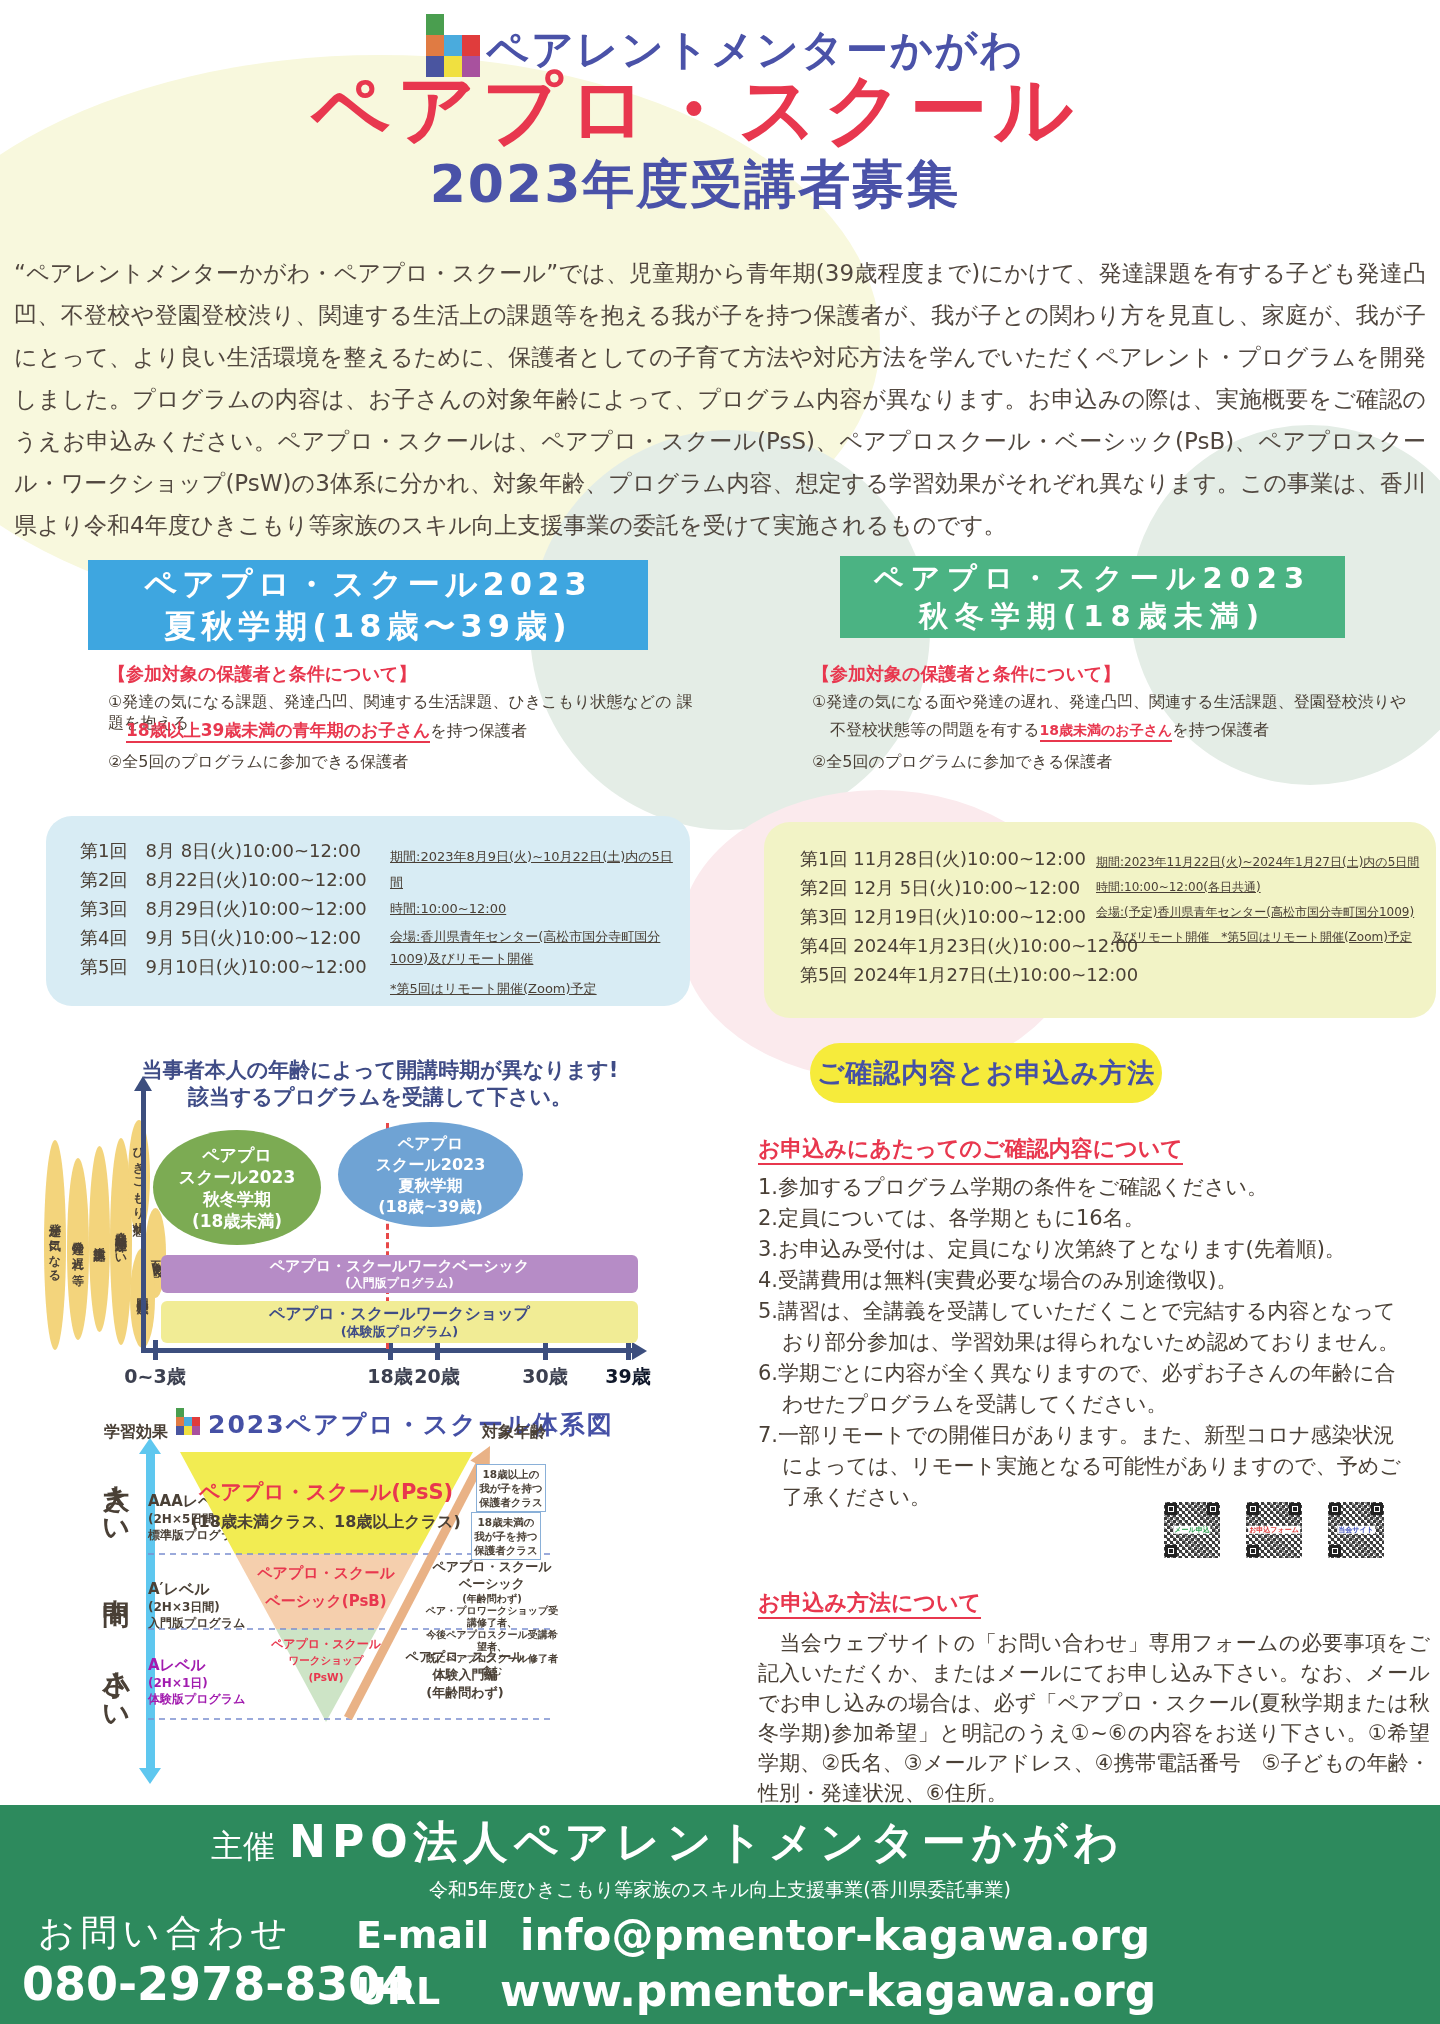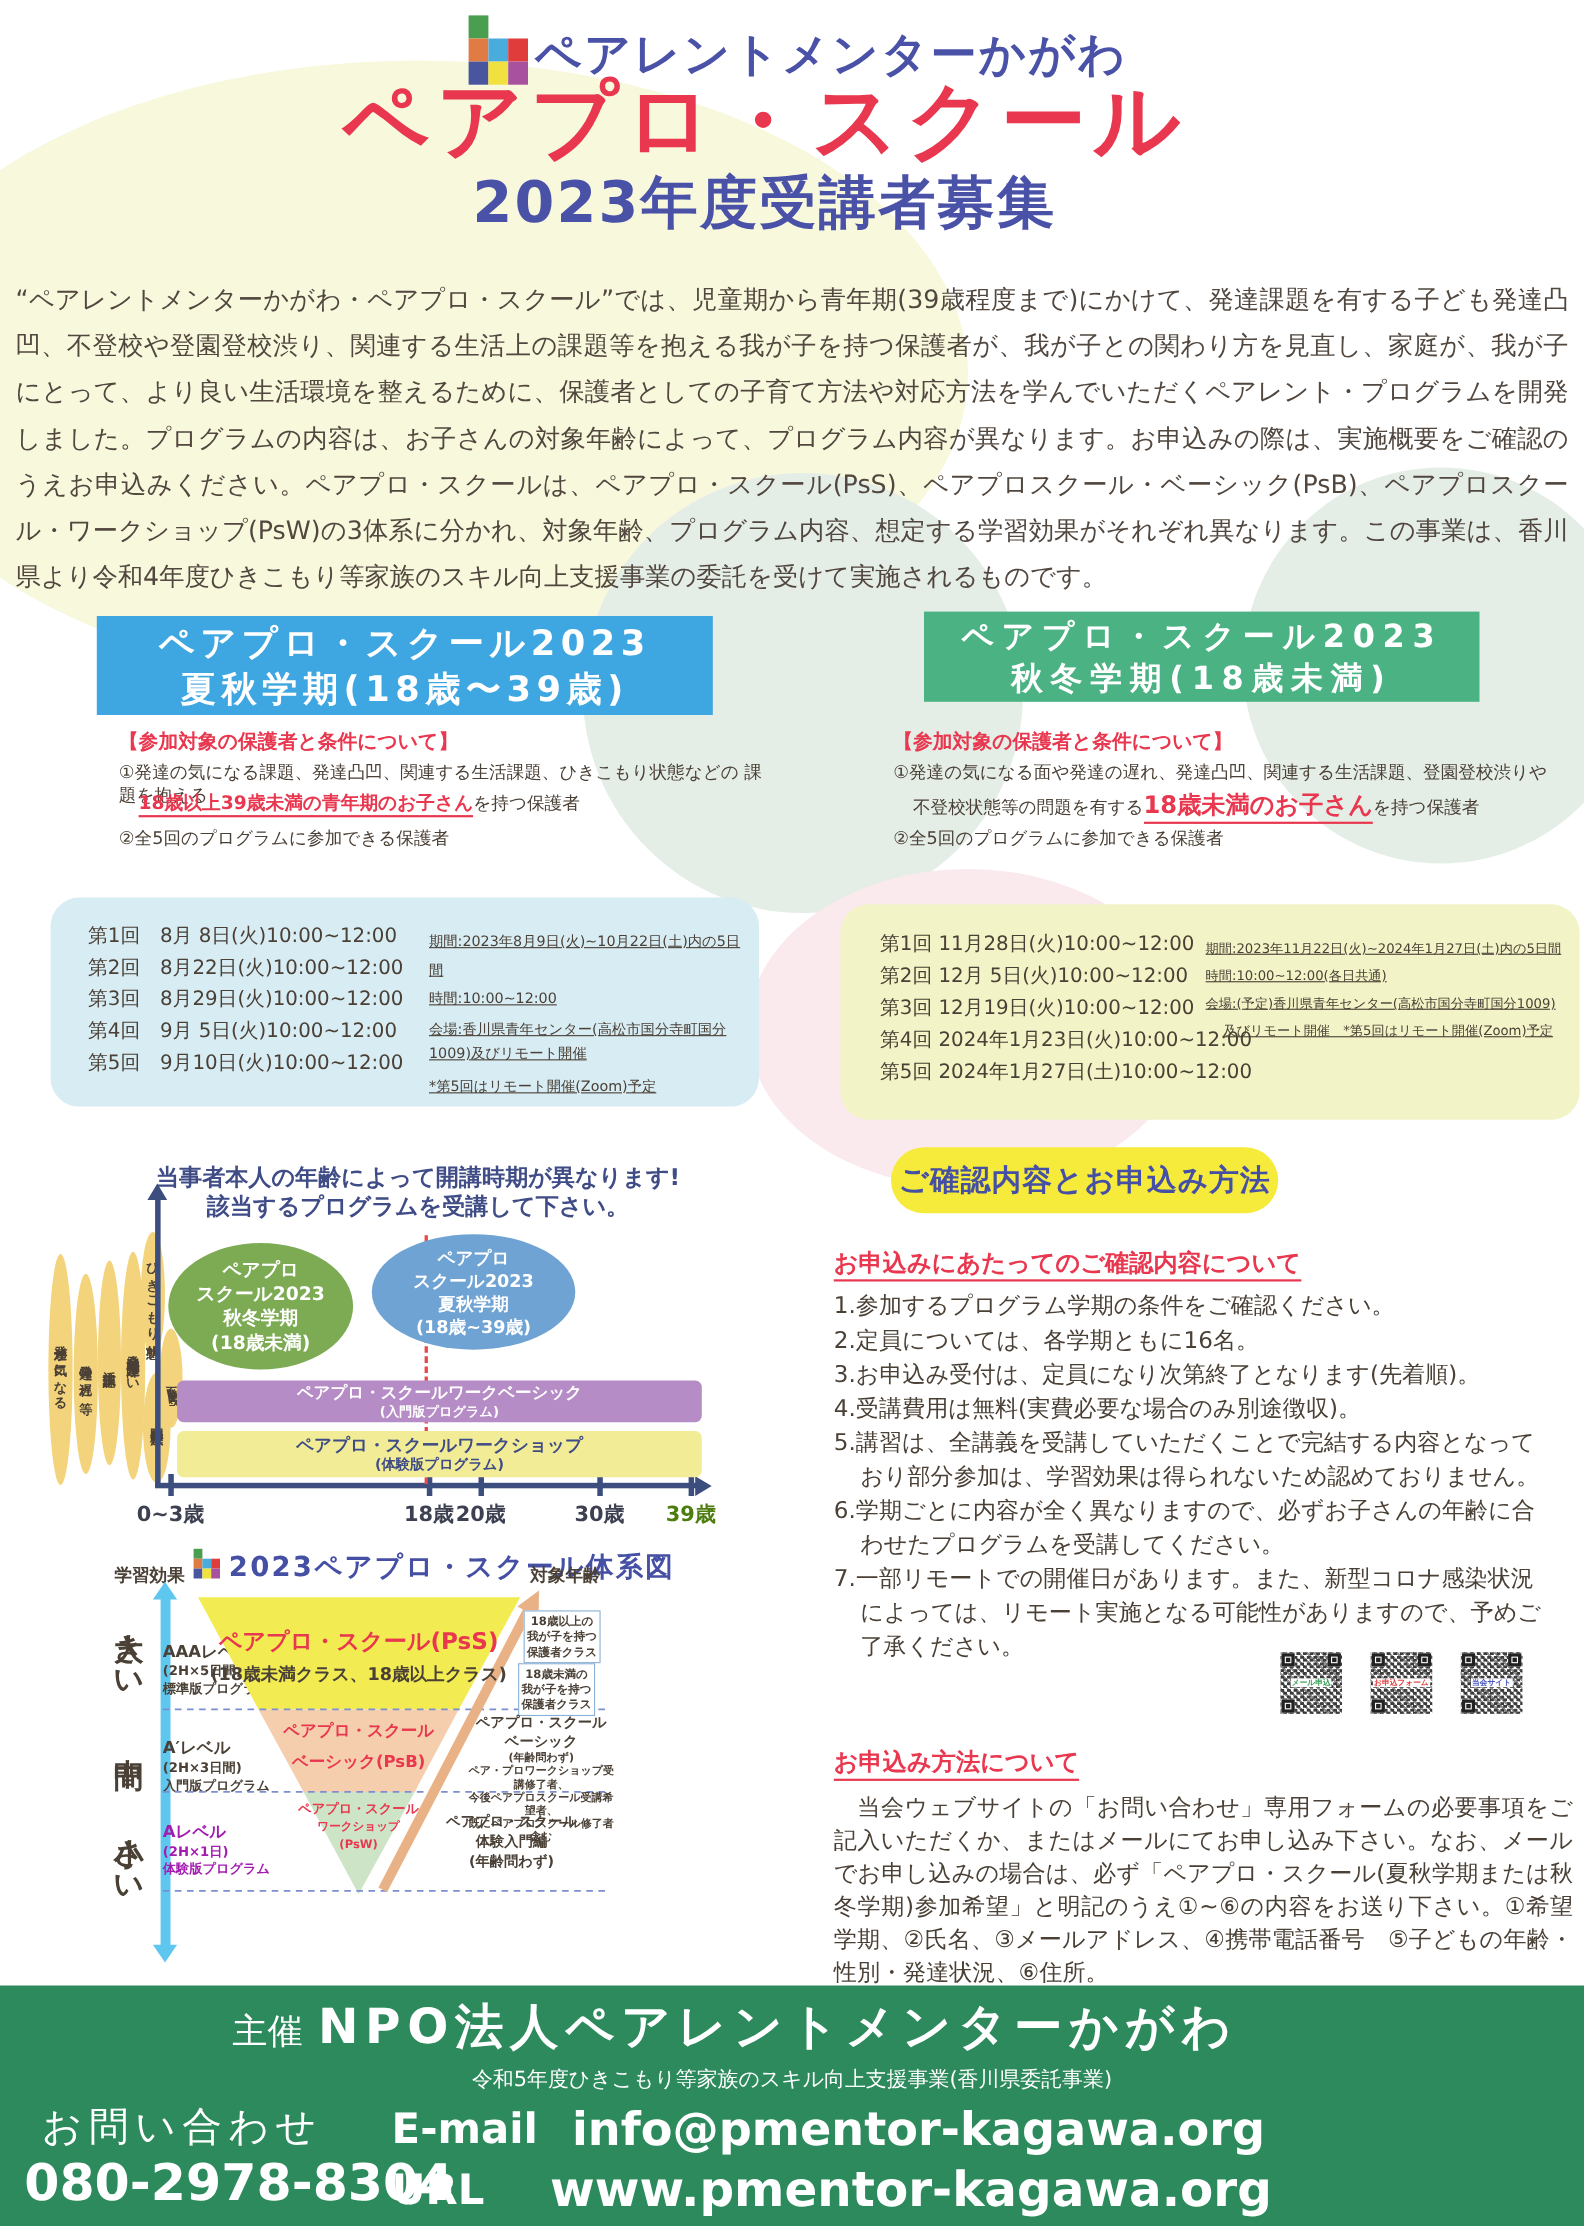--- a/index.html
+++ b/index.html
@@ -89,21 +89,21 @@
     </div>
   </div>
 
   <div class="abs z flexc" style="left:840px;top:556px;width:505px;height:82px;background:#4bb383;flex-direction:column;">
     <div class="b c" style="color:#fff;font-size:29px;letter-spacing:7px;line-height:38px;">ペアプロ・スクール2023</div>
     <div class="b c" style="color:#fff;font-size:29px;letter-spacing:7px;line-height:38px;">秋冬学期(18歳未満)</div>
   </div>
   <div class="abs z b" style="left:812px;top:662px;font-size:18px;color:#e8374e;">【参加対象の保護者と条件について】</div>
   <div class="abs z" style="left:812px;top:692px;width:620px;font-size:16px;color:#4a4036;">①発達の気になる面や発達の遅れ、発達凸凹、関連する生活課題、登園登校渋りや</div>
   <div class="abs z" style="left:830px;top:720px;font-size:16px;color:#4a4036;">
-    <span>不登校状態等の問題を有する</span><span class="red b redline" style="font-size:22px;">18歳未満のお子さん</span><span>を持つ保護者</span>
+    <span>不登校状態等の問題を有する</span><span class="red b redline" style="font-size:14px;">18歳未満のお子さん</span><span>を持つ保護者</span>
   </div>
   <div class="abs z" style="left:812px;top:752px;font-size:16px;color:#4a4036;">②全5回のプログラムに参加できる保護者</div>
 
   <div class="abs z" style="left:764px;top:822px;width:672px;height:196px;background:#f2f3c6;border-radius:26px;">
     <div class="abs" style="left:36px;top:22px;font-size:18px;line-height:29px;color:#4a4036;">
       <div>第1回 11月28日(火)10:00~12:00</div>
       <div>第2回 12月 5日(火)10:00~12:00</div>
       <div>第3回 12月19日(火)10:00~12:00</div>
       <div>第4回 2024年1月23日(火)10:00~12:00</div>
       <div>第5回 2024年1月27日(土)10:00~12:00</div>
@@ -150,21 +150,21 @@
     <div class="abs" style="left:123px;top:290px;width:5px;height:20px;background:#3c4e7e;"></div>
     <div class="abs" style="left:358px;top:290px;width:5px;height:20px;background:#3c4e7e;"></div>
     <div class="abs" style="left:405px;top:290px;width:5px;height:20px;background:#3c4e7e;"></div>
     <div class="abs" style="left:513px;top:290px;width:5px;height:20px;background:#3c4e7e;"></div>
     <div class="abs" style="left:596px;top:290px;width:5px;height:20px;background:#3c4e7e;"></div>
 
     <div class="abs b c" style="left:85px;top:314px;width:80px;font-size:19px;color:#3c4050;">0~3歳</div>
     <div class="abs b c" style="left:330px;top:314px;width:60px;font-size:19px;color:#3c4050;">18歳</div>
     <div class="abs b c" style="left:377px;top:314px;width:60px;font-size:19px;color:#3c4050;">20歳</div>
     <div class="abs b c" style="left:485px;top:314px;width:60px;font-size:19px;color:#3c4050;">30歳</div>
-    <div class="abs b c" style="left:568px;top:314px;width:60px;font-size:19px;color:#4d7c0f;">39歳</div>
+    <div class="abs b c" style="left:568px;top:314px;width:60px;font-size:19px;color:#0f172a;">39歳</div>
 
     <div class="abs" style="left:356px;top:73px;height:226px;border-left:3px dashed #e84848;"></div>
 
     <div class="abs flexc pre b c" style="left:123px;top:80px;width:168px;height:115px;border-radius:50%;background:#7cab53;color:#fff;font-size:17px;line-height:22px;">ペアプロ
 スクール2023
 秋冬学期
 (18歳未満)</div>
     <div class="abs flexc pre b c" style="left:308px;top:72px;width:185px;height:105px;border-radius:50%;background:#6fa3d4;color:#fff;font-size:16px;line-height:21px;">ペアプロ
 スクール2023
 夏秋学期

